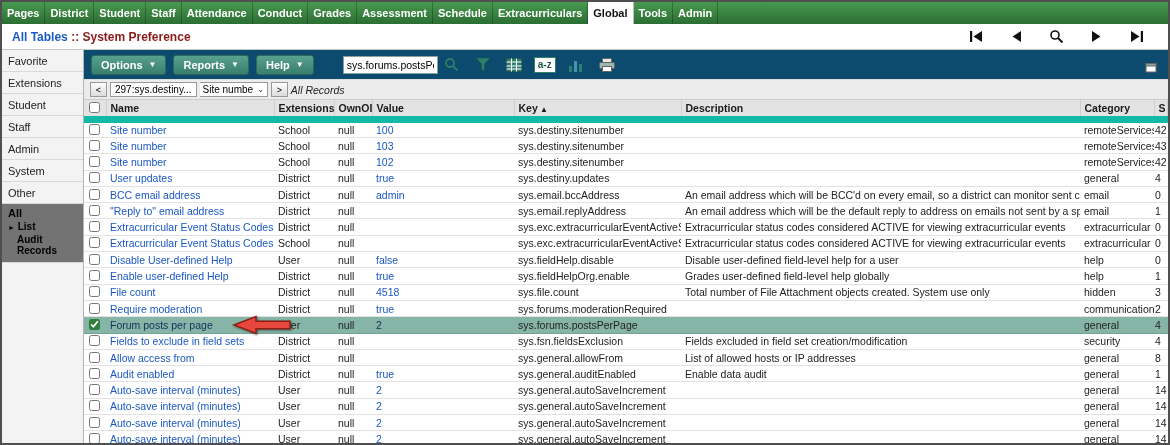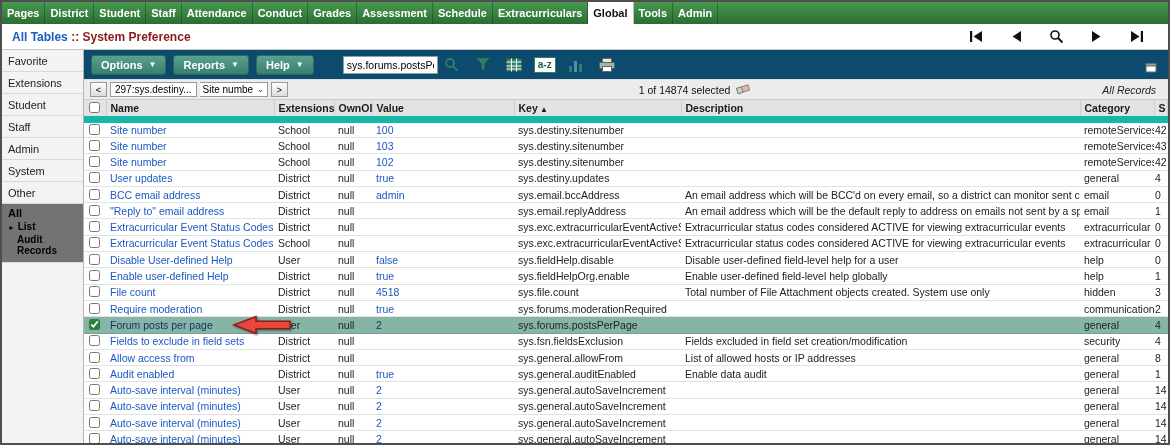--- a/index.html
+++ b/index.html
@@ -228,31 +228,20 @@
       </div>
 
       <div class="recordbar">
         <div class="nav-small-btn">&lt;</div>
         <div class="record-box">297:sys.destiny...</div>
         <div class="view-box">
           <span>Site numbe</span>
           <span class="vcaret">⌄</span>
         </div>
         <div class="nav-small-btn">&gt;</div>
-        <div class="sel-center">
-          <span>1 of 14874 selected</span>
-          <span>
-            <svg width="15" height="12" viewBox="0 0 15 12">
-                <g transform="rotate(-18 7 6)">
-                  <rect x="1" y="3.5" width="12" height="5.5" fill="#e6b4aa" stroke="#777" stroke-width="0.8"></rect>
-                  <rect x="1" y="3.5" width="5" height="5.5" fill="#ccd6d2" stroke="#777" stroke-width="0.8"></rect>
-                </g>
-              </svg>
-          </span>
-        </div>
         <div class="all-records">All Records</div>
       </div>
 
       <table>
         <colgroup>
           <col style="width:22px">
             <col style="width:168px">
             <col style="width:60px">
             <col style="width:38px">
           <col style="width:142px">
@@ -374,21 +363,21 @@
               <td class="c7">help</td>
               <td class="c8">0</td>
             </tr>
             <tr>
               <td class="c-cb"><input type="checkbox" style=""></td>
               <td class="c1 link">Enable user-defined Help</td>
               <td class="c2">District</td>
               <td class="c3">null</td>
               <td class="c4 link">true</td>
               <td class="c5">sys.fieldHelpOrg.enable</td>
-              <td class="c6">Enable user-defined field-level help globally</td>
+              <td class="c6">Grades user-defined field-level help globally</td>
               <td class="c7">help</td>
               <td class="c8">1</td>
             </tr>
             <tr>
               <td class="c-cb"><input type="checkbox" style=""></td>
               <td class="c1 link">File count</td>
               <td class="c2">District</td>
               <td class="c3">null</td>
               <td class="c4 link">4518</td>
               <td class="c5">sys.file.count</td>

